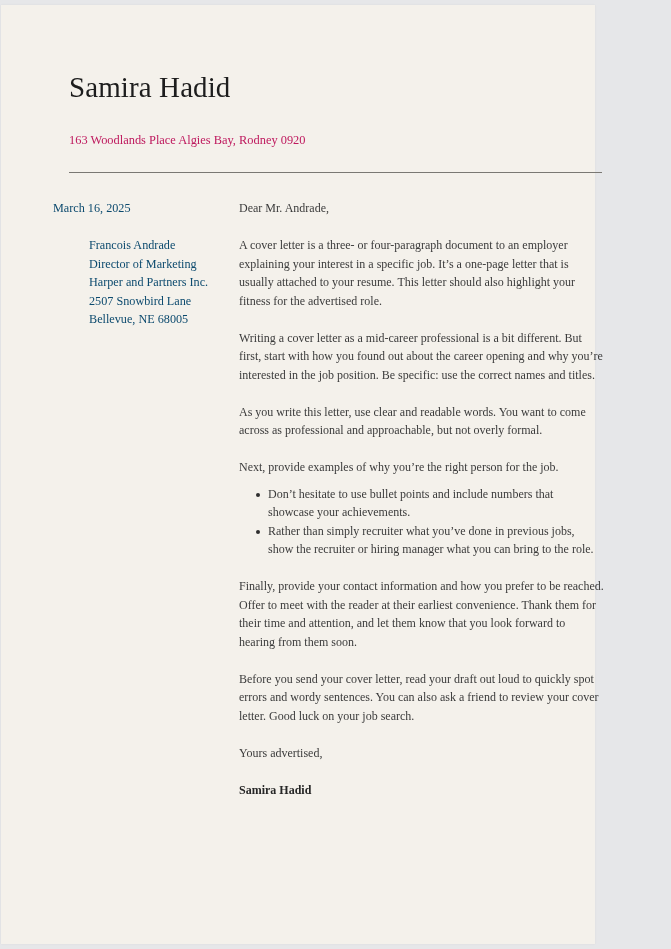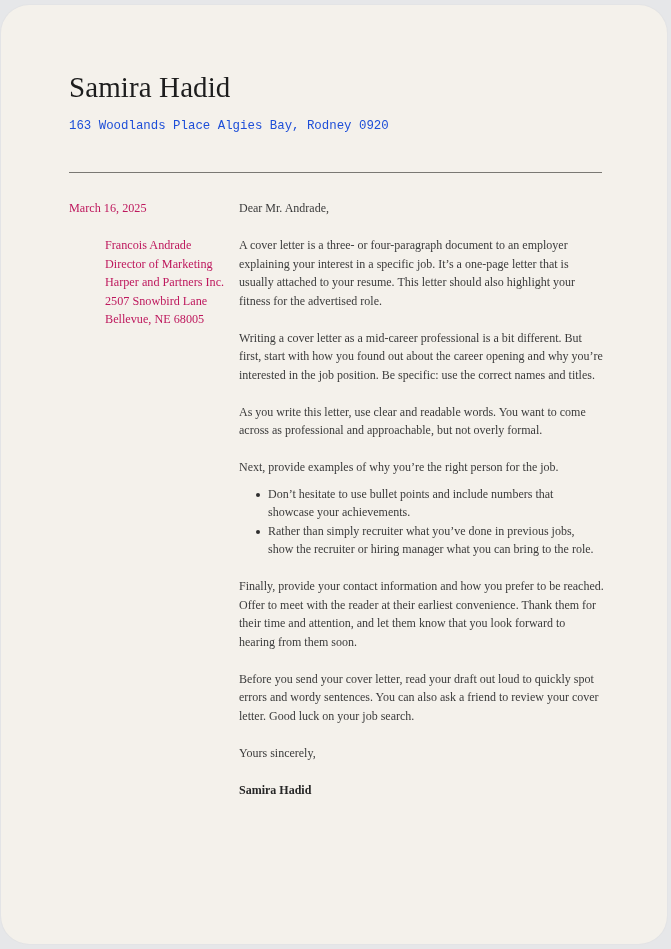--- a/index.html
+++ b/index.html
@@ -11,65 +11,64 @@
     height: 949px;
     background: #e6e7e9;
     position: relative;
     overflow: hidden;
     font-family: "DejaVu Serif", "Liberation Serif", serif;
   }
   .page {
     position: absolute;
     left: 1px;
     top: 5px;
-    width: 666px;
+    width: 594px;
     height: 939px;
     background: #f4f1eb;
     box-shadow: 0 0 2px rgba(0,0,0,0.06);
-    border-radius: 28px;
   }
   .name {
     position: absolute;
     left: 68px;
     top: 64px;
     margin: 0;
     font-family: "Liberation Serif", "DejaVu Serif", serif;
     font-weight: normal;
     font-size: 29px;
     line-height: 36px;
     color: #1d1d1d;
     letter-spacing: 0.1px;
   }
   .contact {
     position: absolute;
     left: 68px;
-    top: 112px;
-    font-family: Liberation Mono, monospace;
+    top: 126px;
+    font-family: Liberation Serif, serif;
     font-size: 12.4px;
     line-height: 19px;
-    color: #1d4ed8;
+    color: #be185d;
   }
   .contact div { white-space: nowrap; }
   .divider {
     position: absolute;
     left: 68px;
     top: 167px;
     width: 533px;
     height: 0;
     border-top: 1.3px solid #7a7873;
   }
   .left-col {
     position: absolute;
-    left: 68px;
+    left: 52px;
     top: 194px;
     width: 160px;
     font-family: "Liberation Serif", "DejaVu Serif", serif;
     font-size: 12.2px;
     line-height: 18.5px;
-    color: #be185d;
+    color: #0c4a6e;
   }
   .left-col .date { margin-bottom: 18.5px; }
   .left-col .recipient div { white-space: nowrap; margin-left: 36px; }
   .right-col {
     position: absolute;
     left: 238px;
     top: 194px;
     width: 365px;
     font-family: "Liberation Serif", "DejaVu Serif", serif;
     font-size: 12px;
@@ -141,17 +140,17 @@
         </li>
         <li>
           <span class="bullet"></span>
           <span>Rather than simply recruiter what you’ve done in previous jobs, show the recruiter or hiring manager what you can bring to the role.</span>
         </li>
       </ul>
     </div>
 
     <p>Finally, provide your contact information and how you prefer to be reached. Offer to meet with the reader at their earliest convenience. Thank them for their time and attention, and let them know that you look forward to hearing from them soon.</p>
     <p>Before you send your cover letter, read your draft out loud to quickly spot errors and wordy sentences. You can also ask a friend to review your cover letter. Good luck on your job search.</p>
-    <p>Yours sincerely,</p>
+    <p>Yours advertised,</p>
     <p class="signature">Samira Hadid</p>
   </div>
 
 </div>
 
 </body></html>

